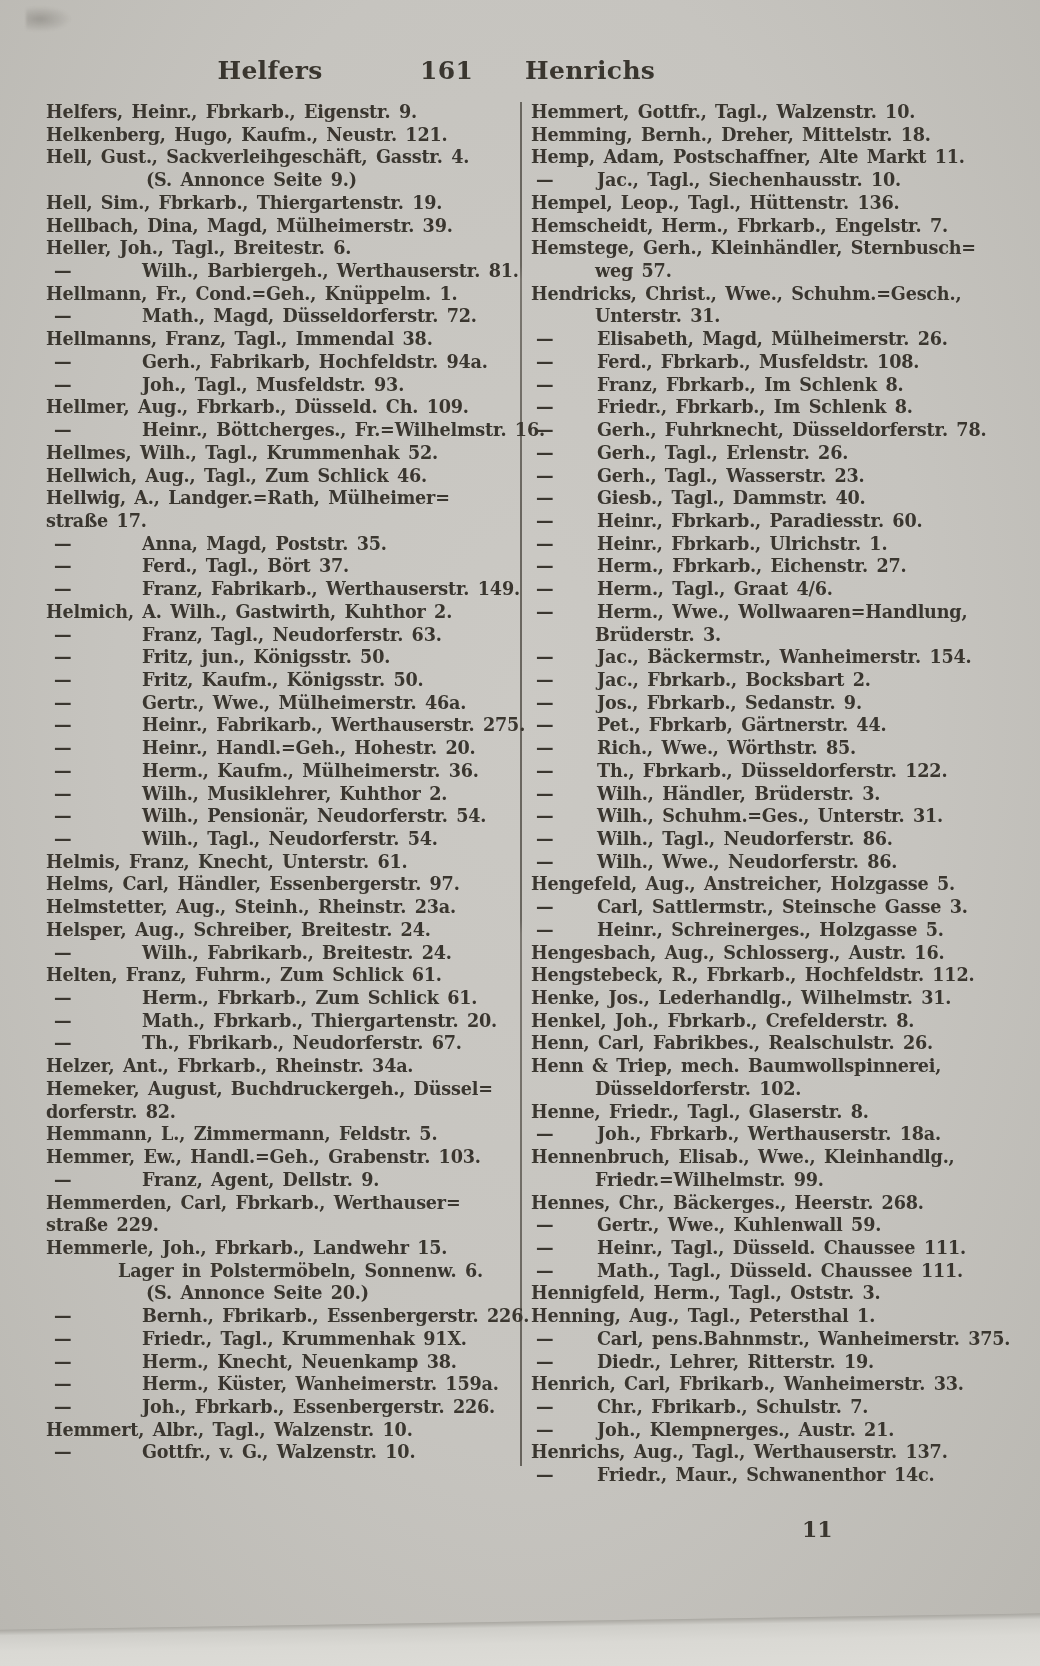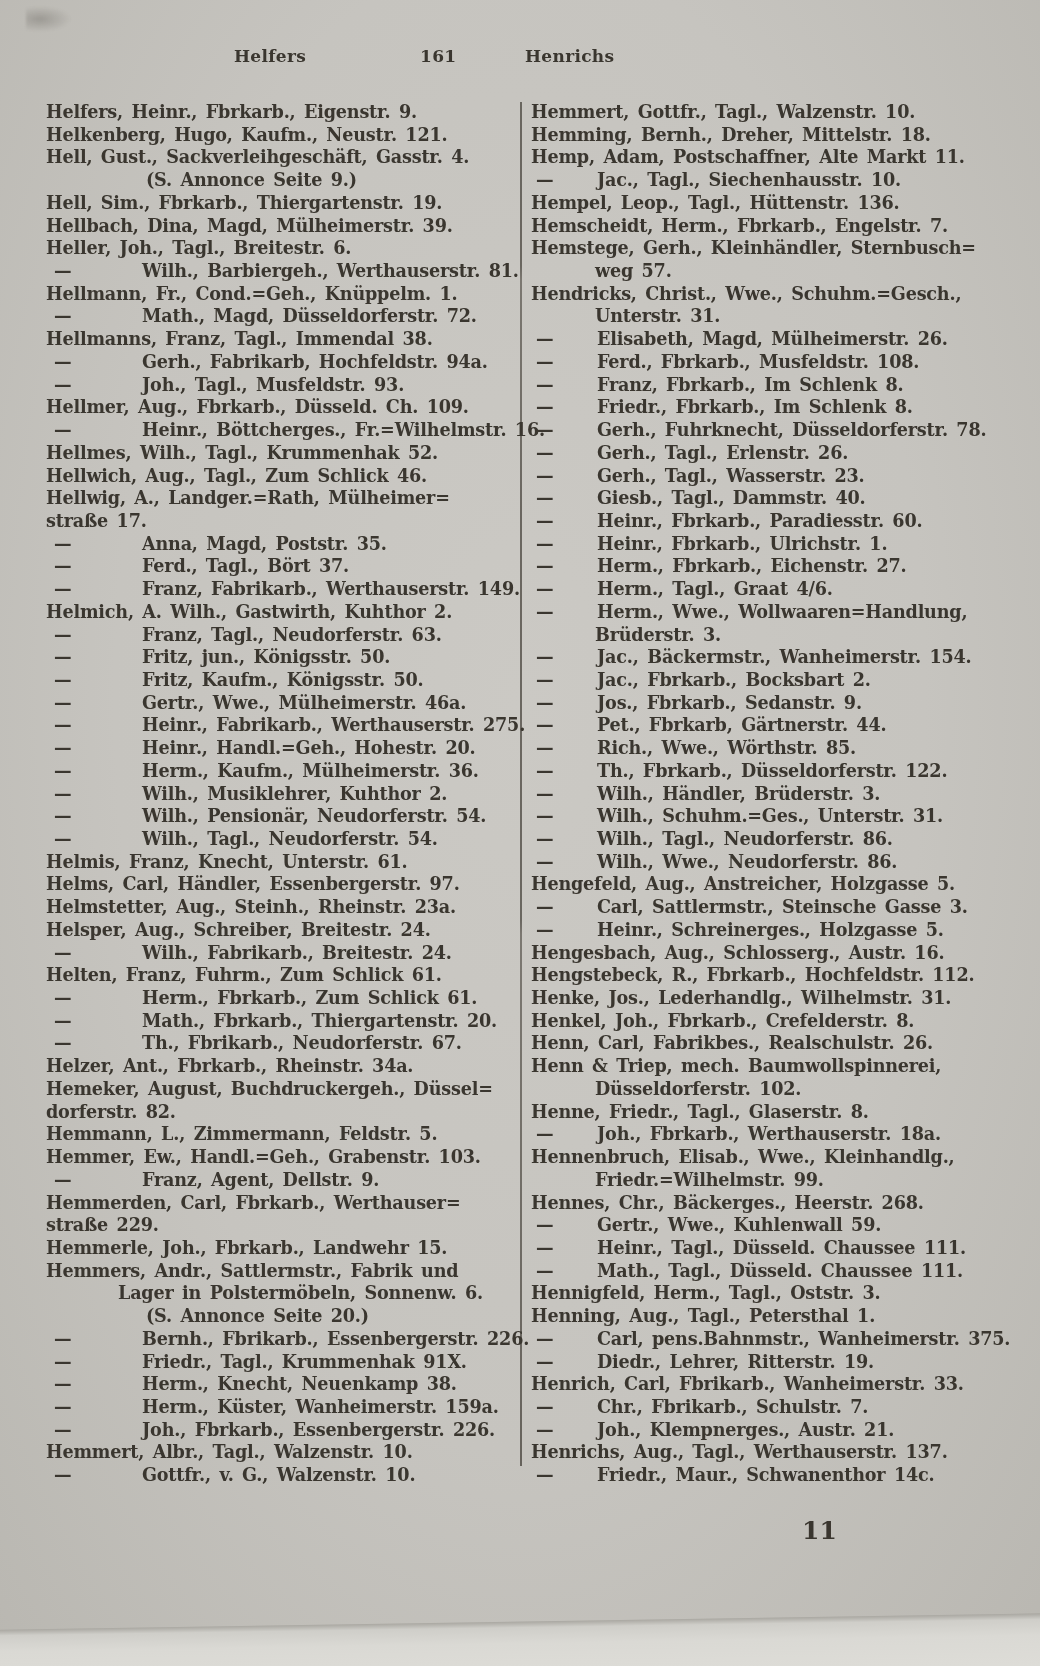--- a/index.html
+++ b/index.html
@@ -8,22 +8,22 @@
     width: 1040px;
     height: 1666px;
     overflow: hidden;
     background: radial-gradient(ellipse at 50% 42%, #cbc9c4 0%, #c6c4bf 55%, #b9b7b1 100%);
     font-family: "DejaVu Serif", serif;
     color: #3a362f;
   }
   
   .hdr {
     position: absolute;
-    top: 46px;
-    font-size: 17px;
+    top: 56px;
+    font-size: 25px;
     font-weight: bold;
     letter-spacing: 0.3px;
     white-space: nowrap;
   }
   #hdr-left   { left: 30px;  width: 480px; text-align: center; }
   #hdr-number { left: 420px; width: 100px; font-weight: bold; }
   #hdr-right  { left: 525px; width: 350px; text-align: left; }
 
   
   #divider {
@@ -54,21 +54,21 @@
 
   
   .c1 { }  
   .c2 { margin-left: 64px; }   
   .c3 { margin-left: 72px; }  
   .a  { margin-left: 100px; }  
 
   #footer-sig {
     position: absolute;
     left: 802px; top: 1516px;
-    font-size: 25px;
+    font-size: 22px;
     font-weight: bold;
   }
 
   
   #bottom-edge {
     position: absolute;
     left: -20px; top: 1630px;
     width: 1100px; height: 60px;
     background: linear-gradient(#a9a7a1 0px, #cfcec9 6px, #dad9d4 22px, #deddd8 100%);
     transform: rotate(-0.9deg);
@@ -140,21 +140,20 @@
       <div class="line"><span class="dash">—</span><span>Th., Fbrikarb., Neudorferstr. 67.</span></div>
       <div class="line"><span>Helzer, Ant., Fbrkarb., Rheinstr. 34a.</span></div>
       <div class="line"><span>Hemeker, August, Buchdruckergeh., Düssel=</span></div>
       <div class="line c1"><span>dorferstr. 82.</span></div>
       <div class="line"><span>Hemmann, L., Zimmermann, Feldstr. 5.</span></div>
       <div class="line"><span>Hemmer, Ew., Handl.=Geh., Grabenstr. 103.</span></div>
       <div class="line"><span class="dash">—</span><span>Franz, Agent, Dellstr. 9.</span></div>
       <div class="line"><span>Hemmerden, Carl, Fbrkarb., Werthauser=</span></div>
       <div class="line c1"><span>straße 229.</span></div>
       <div class="line"><span>Hemmerle, Joh., Fbrkarb., Landwehr 15.</span></div>
-      <div class="line"><span>Hemmers, Andr., Sattlermstr., Fabrik und</span></div>
       <div class="line c3"><span>Lager in Polstermöbeln, Sonnenw. 6.</span></div>
       <div class="line a"><span>(S. Annonce Seite 20.)</span></div>
       <div class="line"><span class="dash">—</span><span>Bernh., Fbrikarb., Essenbergerstr. 226.</span></div>
       <div class="line"><span class="dash">—</span><span>Friedr., Tagl., Krummenhak 91X.</span></div>
       <div class="line"><span class="dash">—</span><span>Herm., Knecht, Neuenkamp 38.</span></div>
       <div class="line"><span class="dash">—</span><span>Herm., Küster, Wanheimerstr. 159a.</span></div>
       <div class="line"><span class="dash">—</span><span>Joh., Fbrkarb., Essenbergerstr. 226.</span></div>
       <div class="line"><span>Hemmert, Albr., Tagl., Walzenstr. 10.</span></div>
       <div class="line"><span class="dash">—</span><span>Gottfr., v. G., Walzenstr. 10.</span></div>
     </div>

